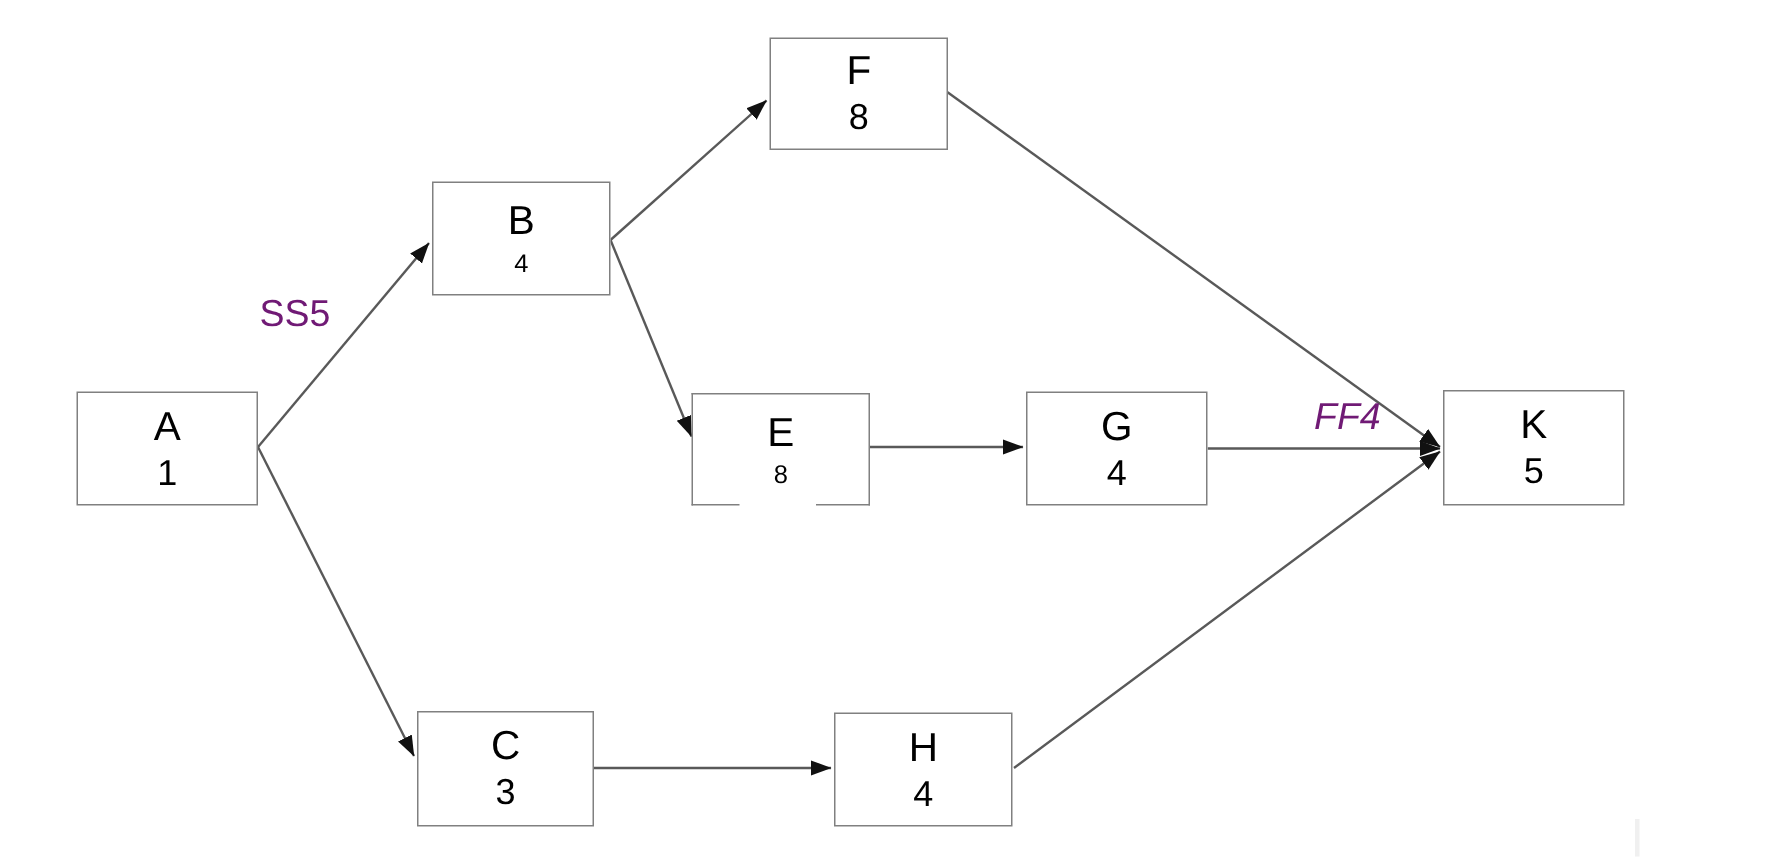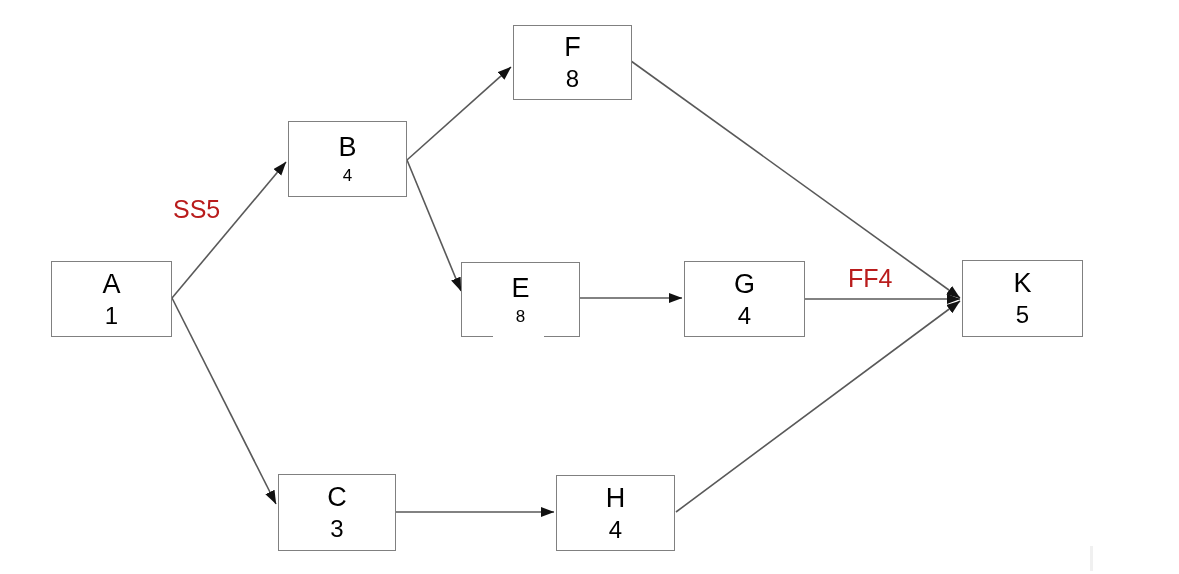--- a/index.html
+++ b/index.html
@@ -49,21 +49,21 @@
     color: #000000;
     font-size: 24px;
     line-height: 1;
     font-weight: 400;
   }
   .node-dur.small {
     font-size: 17px;
   }
   .edge-label {
     position: absolute;
-    color: #b91c1c;
+    color: #701a75;
     font-size: 25px;
     line-height: 1;
     white-space: nowrap;
     z-index: 4;
   }
   .stub {
     position: absolute;
     background: #808080;
     z-index: 2;
   }
@@ -140,17 +140,17 @@
     <span class="node-name">C</span>
     <span class="node-dur">3</span>
   </div>
 
   <div class="node" style="left:556px; top:475px; width:119px; height:76px;">
     <span class="node-name">H</span>
     <span class="node-dur">4</span>
   </div>
 
   <div class="edge-label" style="left:173px; top:197px;">SS5</div>
-  <div class="edge-label" style="left:848px; top:266px;">FF4</div>
+  <div class="edge-label" style="left:876px; top:266px;font-style:italic;">FF4</div>
 
   <div class="artifact" style="left:1090px; top:546px; width:3px; height:25px;"></div>
 
 </div>
 
 </body></html>

